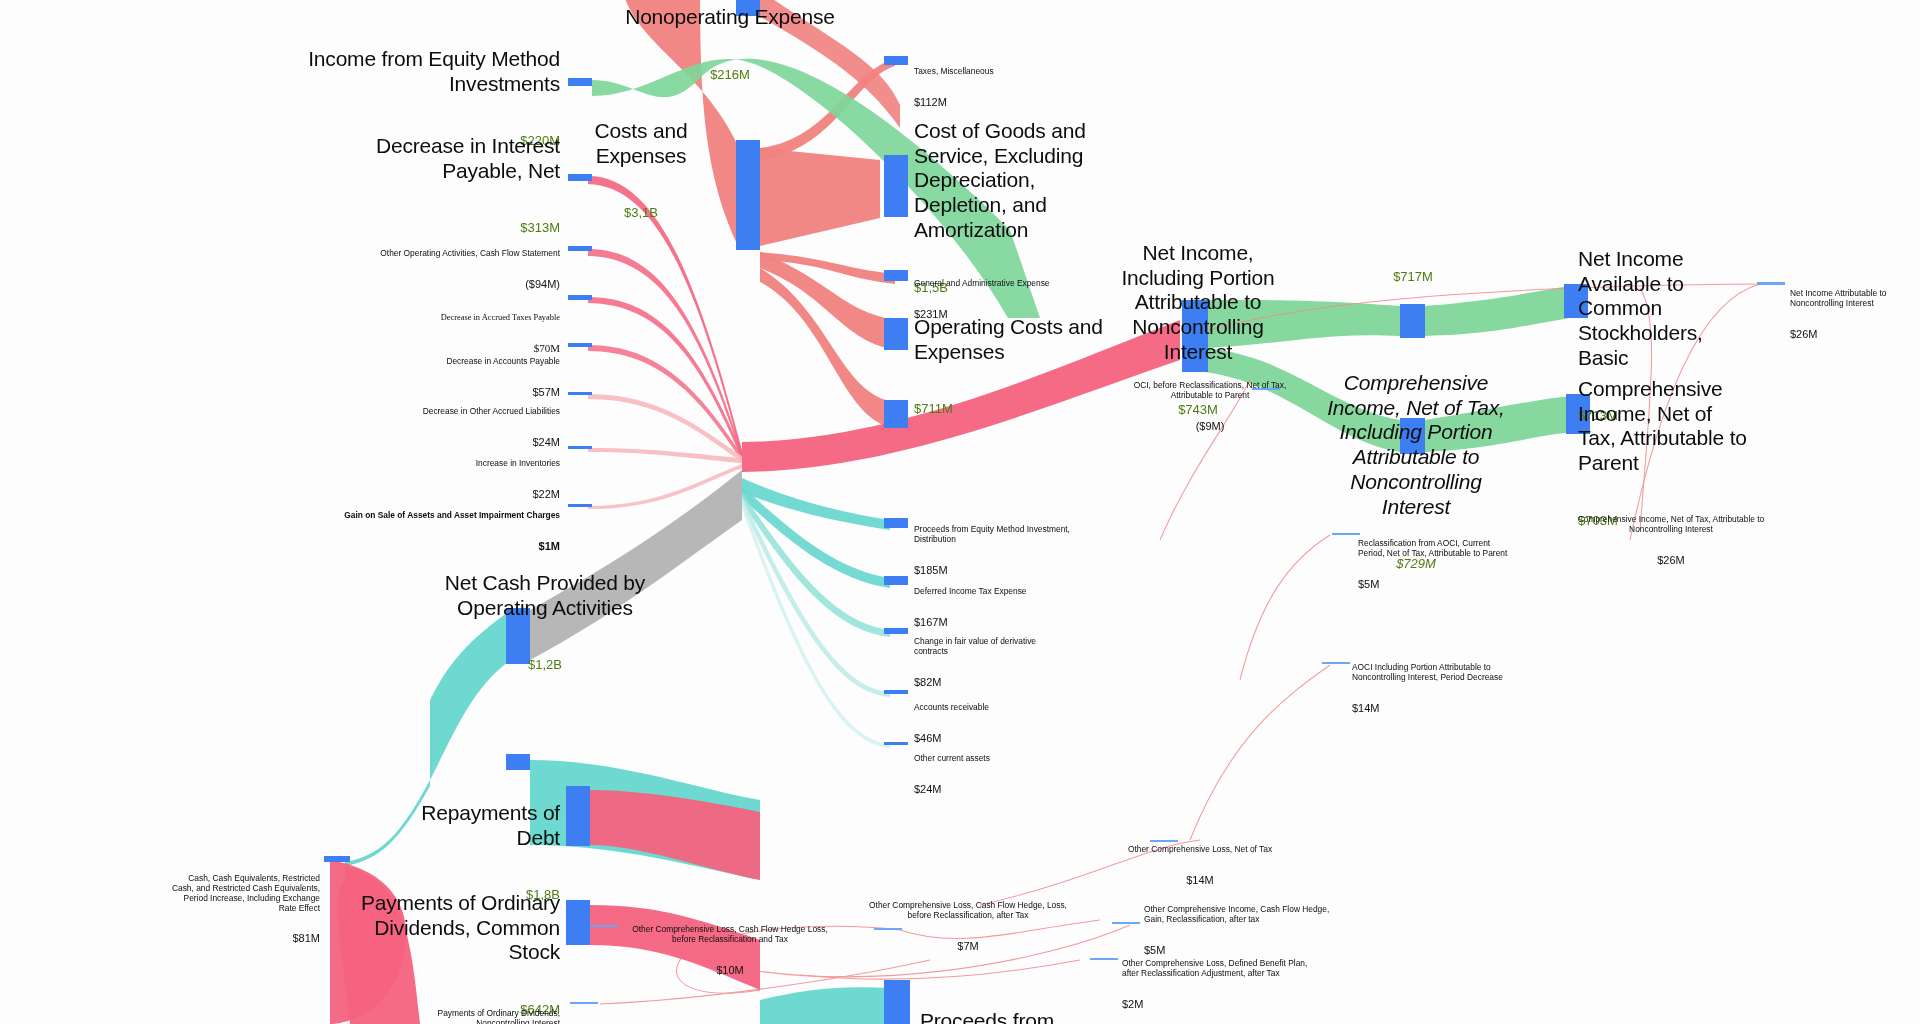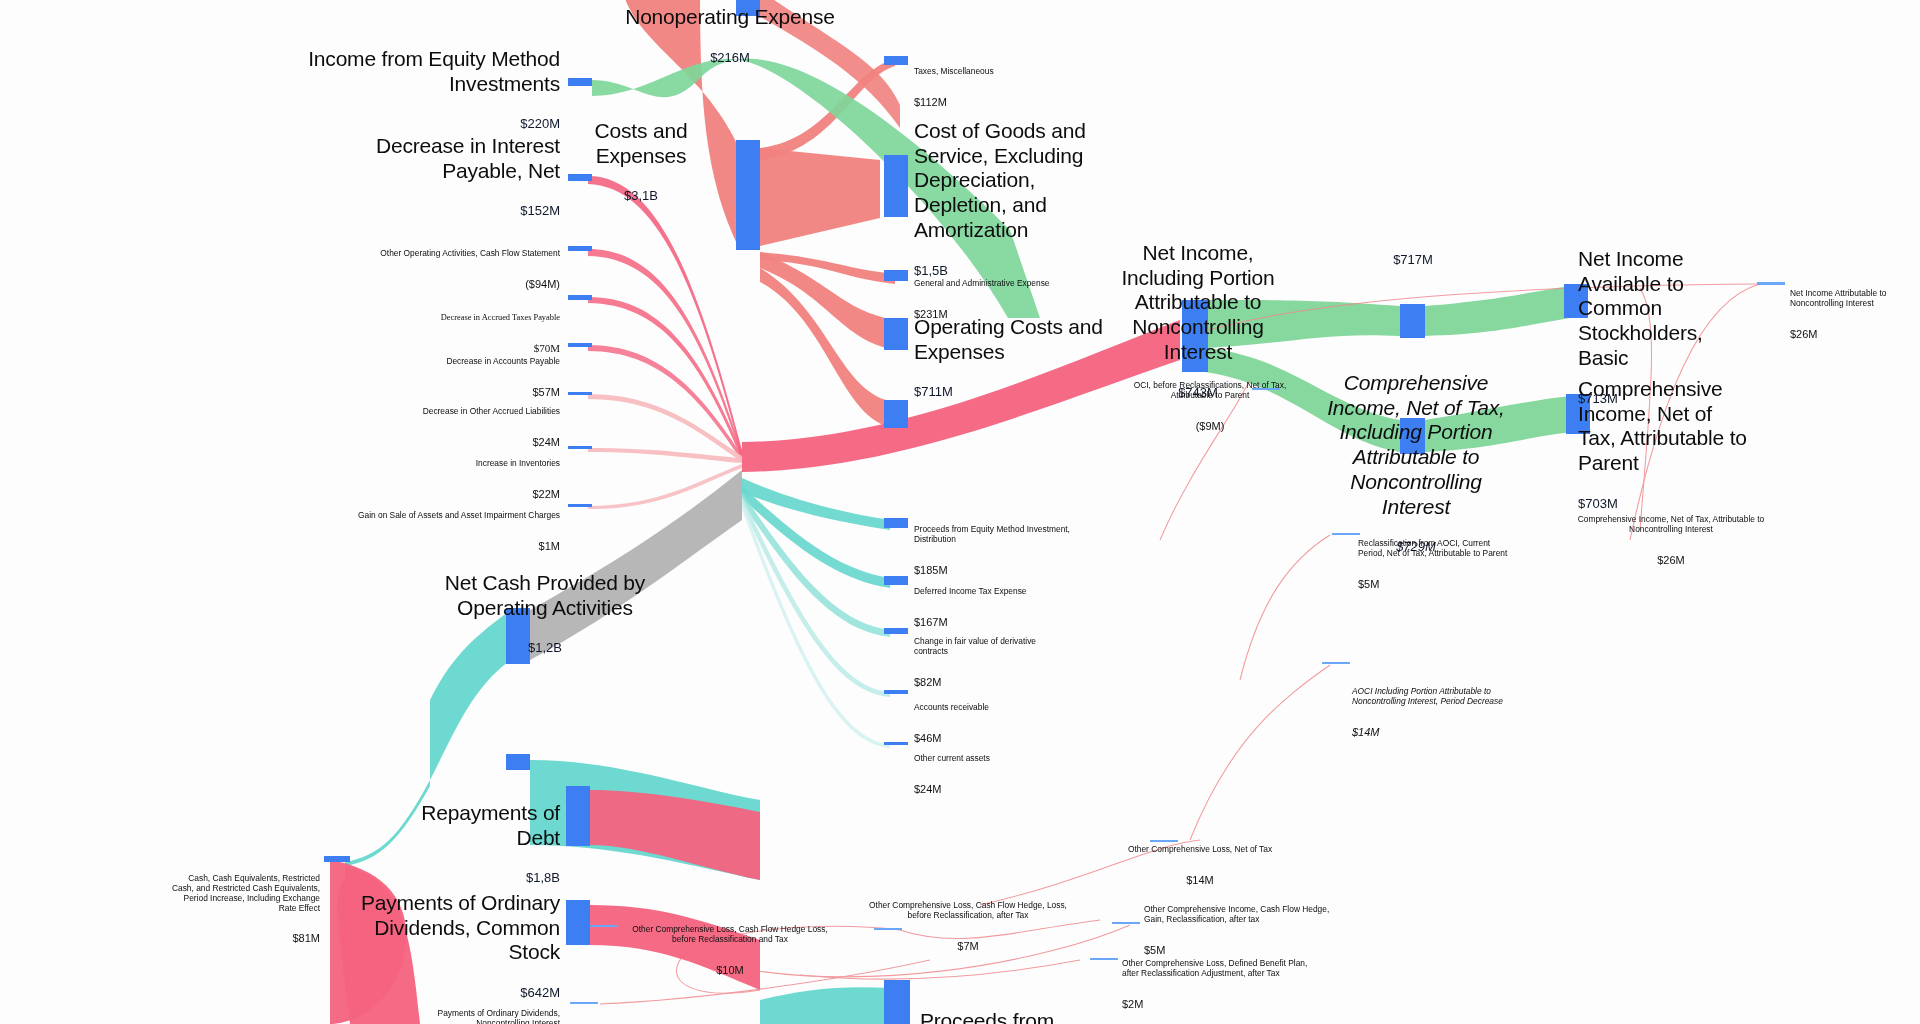--- a/index.html
+++ b/index.html
@@ -4,21 +4,21 @@
 <style>
   html,body{margin:0;padding:0;background:#fdfdfd;}
   body{width:1920px;height:1024px;overflow:hidden;font-family:"Liberation Sans",sans-serif;color:#0d0d0d;}
   #stage{position:relative;width:1920px;height:1024px;background:#fdfdfd;}
   #links,#nodes{position:absolute;left:0;top:0;width:1920px;height:1024px;}
   #labels{position:absolute;left:0;top:0;width:1920px;height:1024px;pointer-events:none;}
   .lbl{position:absolute;line-height:1.18;white-space:pre-line;}
   .lbl .nm{display:block;}
   .lbl .vl{display:block;}
   .big  .nm{font-size:21px;font-weight:400;letter-spacing:-0.2px;}
-  .big  .vl{font-size:13px;color:#0f172a;margin-top:1px;}
+  .big  .vl{font-size:13px;color:#4d7c0f;margin-top:18px;}
   .xs   .nm{font-size:8.4px;}
   .xs   .vl{font-size:11px;color:#111;}
   .ar{text-align:right;}
   .al{text-align:left;}
   .ac{text-align:center;}
   .nrect{shape-rendering:crispEdges;}
 </style>
 </head>
 <body>
 
@@ -149,21 +149,21 @@
 
   <div id="labels">
 
     <div class="lbl big ar" style="left:300px;top:28px;width:260px;">
       <span class="nm">Income from Equity Method Investments</span>
       <span class="vl">$220M</span>
     </div>
 
     <div class="lbl big ar" style="left:300px;top:115px;width:260px;">
       <span class="nm">Decrease in Interest Payable, Net</span>
-      <span class="vl">$152M</span>
+      <span class="vl">$313M</span>
     </div>
 
     <div class="lbl xs ar" style="left:330px;top:230px;width:230px;">
       <span class="nm">Other Operating Activities, Cash Flow Statement</span>
       <span class="vl">($94M)</span>
     </div>
 
     <div class="lbl xs ar" style="left:330px;top:294px;width:230px;font-family:Liberation Serif, serif;">
       <span class="nm">Decrease in Accrued Taxes Payable</span>
       <span class="vl">$70M</span>
@@ -177,21 +177,21 @@
     <div class="lbl xs ar" style="left:320px;top:388px;width:240px;">
       <span class="nm">Decrease in Other Accrued Liabilities</span>
       <span class="vl">$24M</span>
     </div>
 
     <div class="lbl xs ar" style="left:330px;top:440px;width:230px;">
       <span class="nm">Increase in Inventories</span>
       <span class="vl">$22M</span>
     </div>
 
-    <div class="lbl xs ar" style="left:330px;top:492px;width:230px;">
+    <div class="lbl xs ar" style="left:330px;top:492px;width:230px;font-weight:bold;">
       <span class="nm">Gain on Sale of Assets and Asset Impairment Charges</span>
       <span class="vl">$1M</span>
     </div>
 
     <div class="lbl big ac" style="left:580px;top:-14px;width:300px;">
       <span class="nm">Nonoperating Expense</span>
       <span class="vl">$216M</span>
     </div>
 
     <div class="lbl big ac" style="left:548px;top:100px;width:186px;">
@@ -282,21 +282,21 @@
     <div class="lbl xs ac" style="left:1130px;top:362px;width:160px;">
       <span class="nm">OCI, before Reclassifications, Net of Tax, Attributable to Parent</span>
       <span class="vl">($9M)</span>
     </div>
 
     <div class="lbl xs al" style="left:1358px;top:520px;width:160px;">
       <span class="nm">Reclassification from AOCI, Current Period, Net of Tax, Attributable to Parent</span>
       <span class="vl">$5M</span>
     </div>
 
-    <div class="lbl xs al" style="left:1352px;top:668px;width:170px;font-style:italic;">
+    <div class="lbl xs al" style="left:1352px;top:644px;width:170px;">
       <span class="nm">AOCI Including Portion Attributable to Noncontrolling Interest, Period Decrease</span>
       <span class="vl">$14M</span>
     </div>
 
     <div class="lbl xs ac" style="left:1110px;top:826px;width:180px;">
       <span class="nm">Other Comprehensive Loss, Net of Tax</span>
       <span class="vl">$14M</span>
     </div>
 
     <div class="lbl xs ac" style="left:858px;top:882px;width:220px;">

